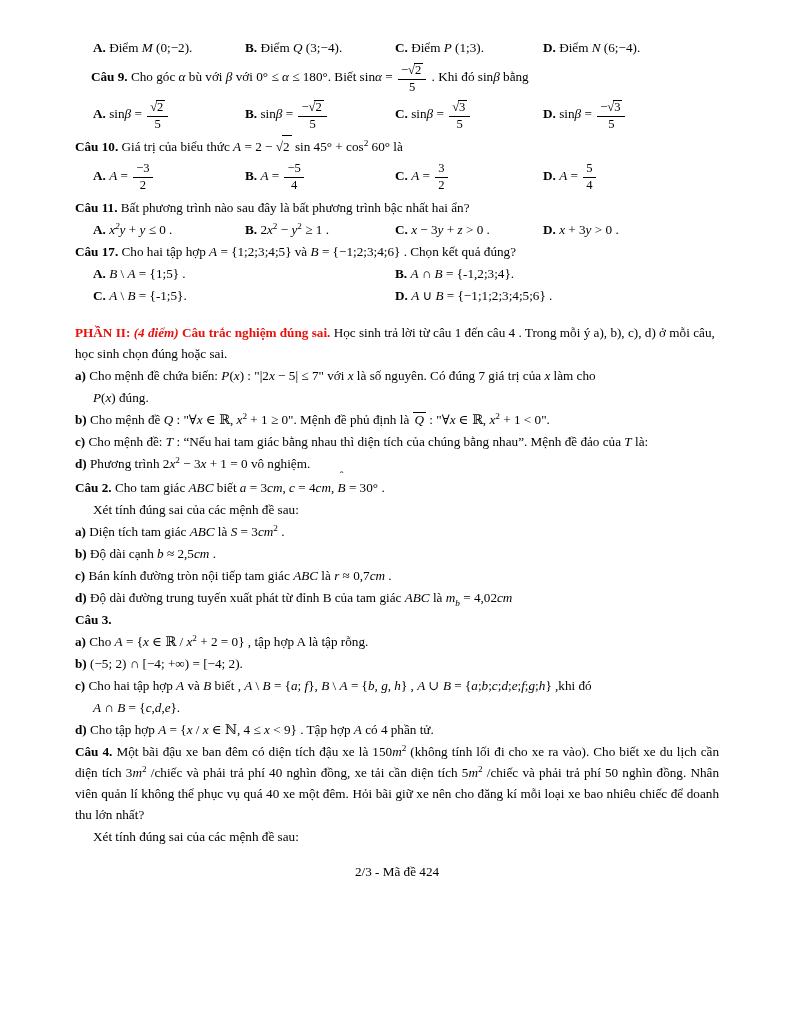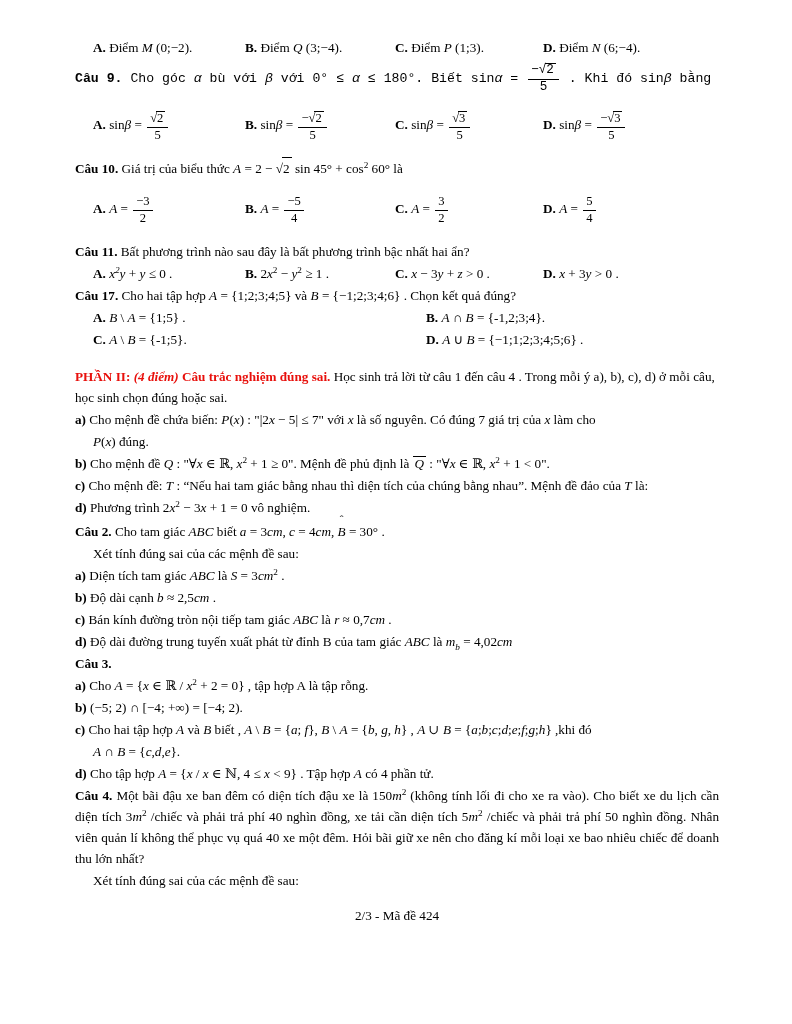--- a/index.html
+++ b/index.html
@@ -8,21 +8,21 @@
     font-family:"Liberation Serif","DejaVu Serif",serif;
     font-size:13.2px;
   }
   .content{padding:36px 73px 0 75px;}
   .blk{line-height:21px;margin:1px 0;}
   .flow{}
   .justify{text-align:justify;}
   .indent{padding-left:18px;font-family:Liberation Serif, serif;}
   .center{text-align:center;}
   .row4{display:grid;grid-template-columns:152px 150px 148px 1fr;padding-left:18px;}
-  .row2{display:grid;grid-template-columns:302px 1fr;padding-left:18px;gap:31px;}
+  .row2{display:grid;grid-template-columns:302px 1fr;padding-left:18px;}
   .cell{padding-right:4px;font-family:Liberation Serif, serif;}
   .b{font-weight:bold;}
   .i{font-style:italic;}
   .bi{font-weight:bold;font-style:italic;}
   .red{color:var(--accent-red,#e8100c);}
   .sup{vertical-align:super;font-size:0.7em;line-height:0;}
   .sub{vertical-align:sub;font-size:0.7em;line-height:0;}
   
   .frac{display:inline-block;vertical-align:middle;text-align:center;margin:0 2px;line-height:1.1;font-size:12.6px;}
   .frac .num{display:block;padding:1px 3px 1px 3px;border-bottom:1px solid #000;}
@@ -30,22 +30,22 @@
   
   .sqrt{white-space:nowrap;display:inline-block;}
   .sqrt .sqrt-sign{display:inline-block;}
   .sqrt .sqrt-body{display:inline-block;border-top:1.2px solid currentColor;padding:0 2px 0 1px;margin-left:-1px;}
   
   .ovl{border-top:1.2px solid currentColor;padding:0 2px;display:inline-block;line-height:1.05;}
   
   .hat{position:relative;display:inline-block;font-style:italic;}
   .hat .hat-mark{position:absolute;top:-0.62em;left:50%;transform:translateX(-50%);font-style:normal;font-size:0.85em;line-height:1;}
   
-  [data-name="q9-stem"]{margin:4px 0;font-family:Liberation Mono, monospace;}
-  [data-name="q9-options"],[data-name="q10-options"]{margin:15px 0;}
+  [data-name="q9-stem"]{margin:4px 16px;}
+  [data-name="q9-options"],[data-name="q10-options"]{margin:4px 0;}
   [data-name="part2-header"]{margin-top:16px;}
   [data-name="q2-title"]{margin-top:3px;}
   [data-name="q4-stem"]{margin-top:0;}
   [data-name="page-footer"]{margin-top:14px;}
 </style>
 </head>
 <body data-name="page" style="--accent-red: #e8100c;">
 
 <div class="content" id="doc" data-name="page-content">
     <div class="blk row4" data-name="q8-answers">

